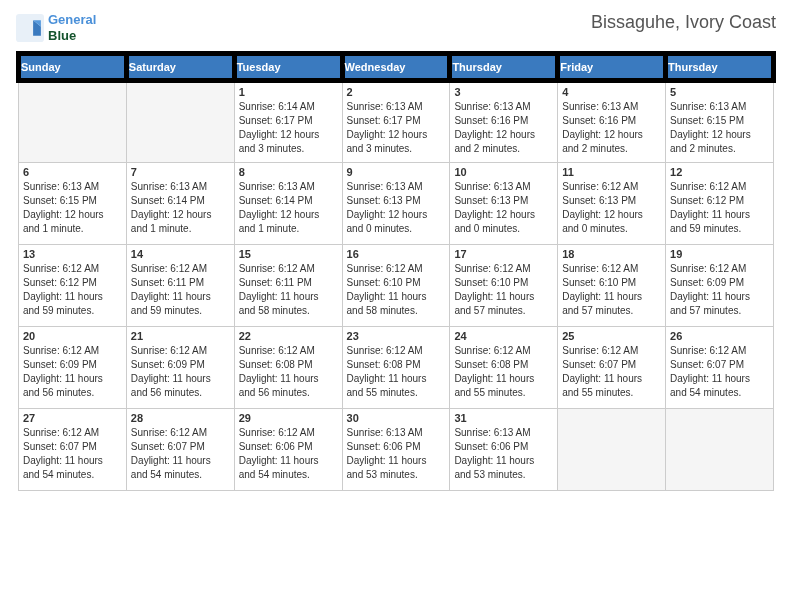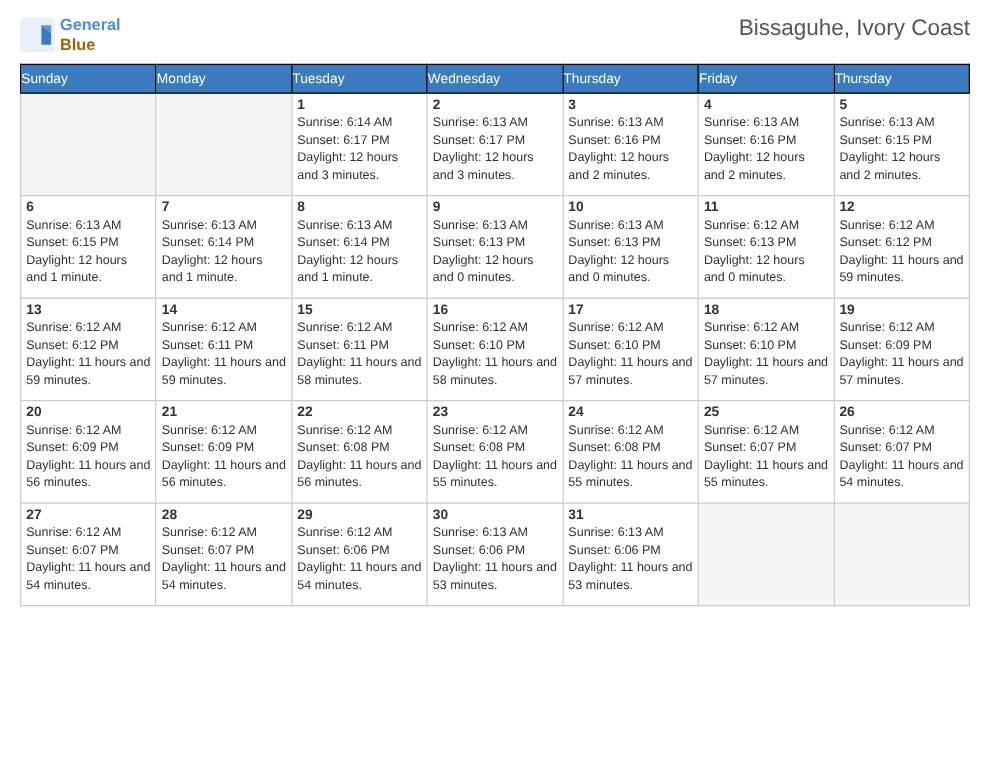--- a/index.html
+++ b/index.html
@@ -54,24 +54,24 @@
     }
     .calendar {
       width: 100%;
       border-collapse: collapse;
       table-layout: fixed;
     }
     .calendar thead tr th {
       background: #3a7abf;
       color: #fff;
       font-size: 11px;
-      font-weight: normal;
+      font-weight: bold;
       padding: 5px 0;
       text-align: left;
-      border: 1px solid #000000;
+      border: 5px solid #000000;
     }
     .calendar tbody tr td {
       border: 1px solid #ccc;
       vertical-align: top;
       padding: 3px 4px;
       height: 82px;
       background: #fff;
       font-size: 9.5px;
       color: #333;
     }
@@ -95,33 +95,33 @@
 <div class="page">
   <div class="header">
     <div class="logo">
       <svg class="logo-icon" viewBox="0 0 36 36">
         <rect x="0" y="0" width="36" height="36" rx="4" fill="#e8f0f8"></rect>
         <polygon points="22,8 32,16 32,28 22,28" fill="#3a7abf"></polygon>
         <polygon points="22,8 32,8 32,16" fill="#5599dd"></polygon>
       </svg>
       <div class="logo-text">
         <div><span>General</span></div>
-        <div><span style="color:#a16207">Blue</span></div>
+        <div><span style="color:#14532d">Blue</span></div>
       </div>
     </div>
     <div class="title-block">
       <div class="subtitle">Bissaguhe, Ivory Coast</div>
     </div>
   </div>
 
   <table class="calendar">
     <thead>
       <tr id="weekday-row">
           <th>Sunday</th>
-          <th>Monday</th>
+          <th>Saturday</th>
           <th>Tuesday</th>
           <th>Wednesday</th>
           <th>Thursday</th>
           <th>Friday</th>
           <th>Thursday</th>
         </tr>
     </thead>
     <tbody id="calendar-body">
         <tr>
           <td class="empty"></td>

